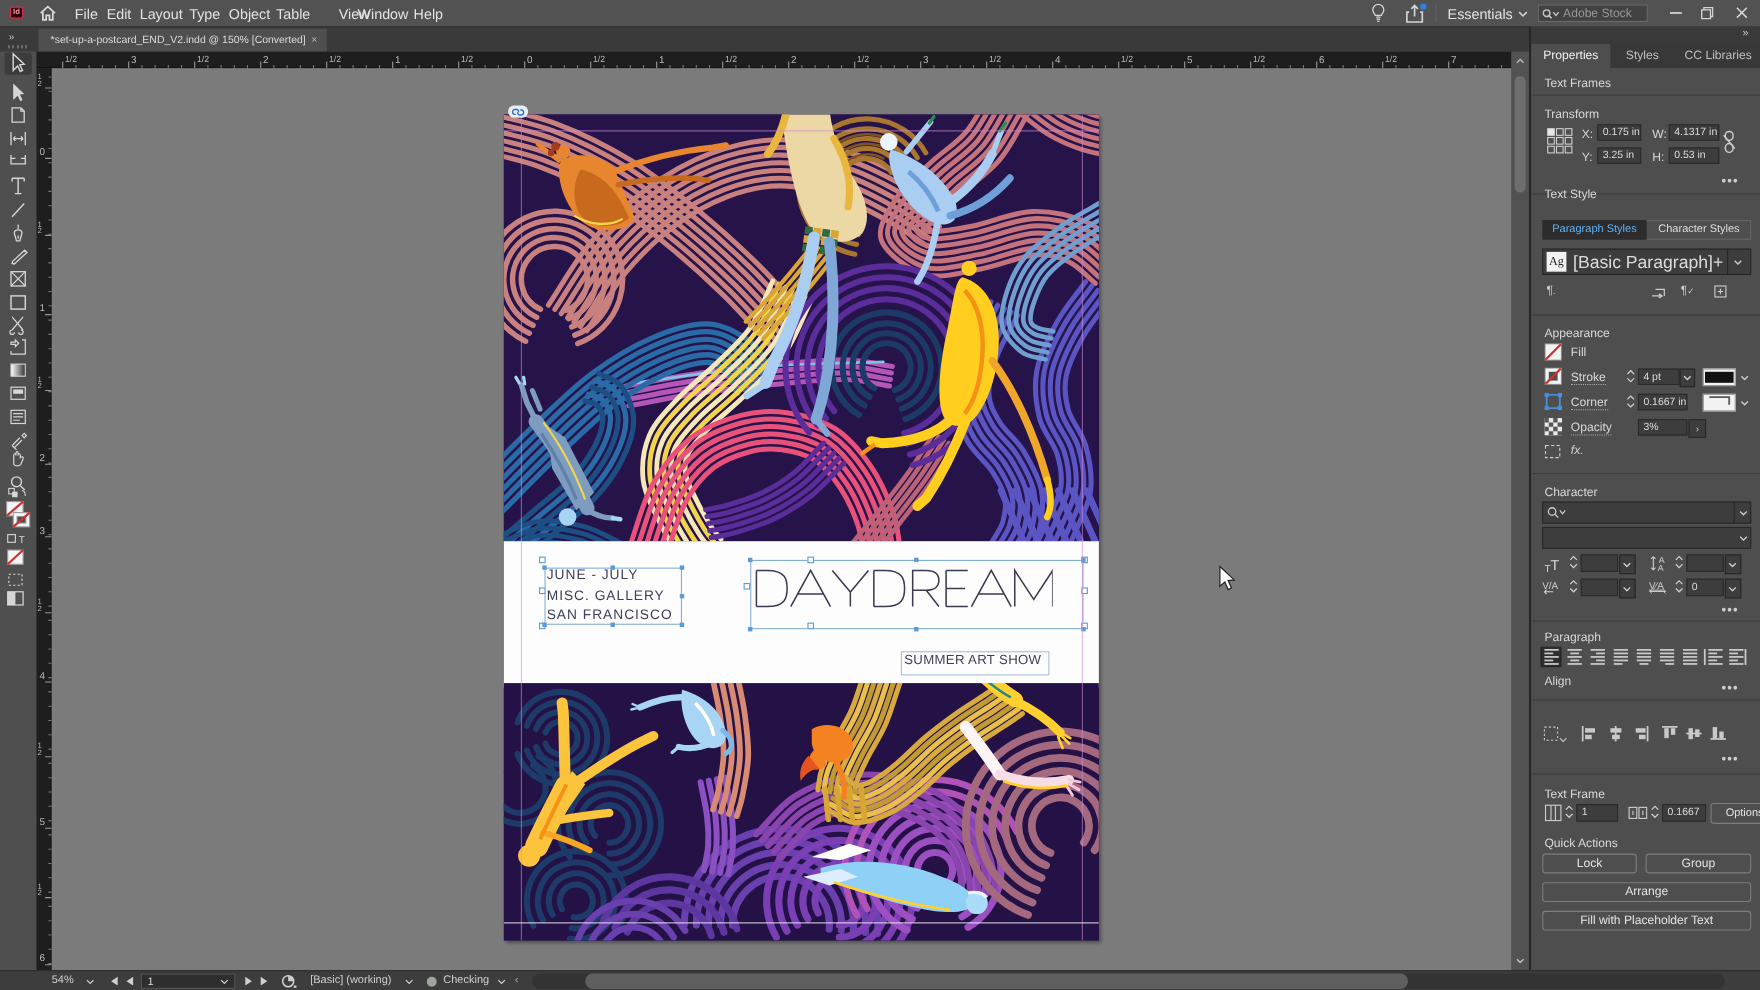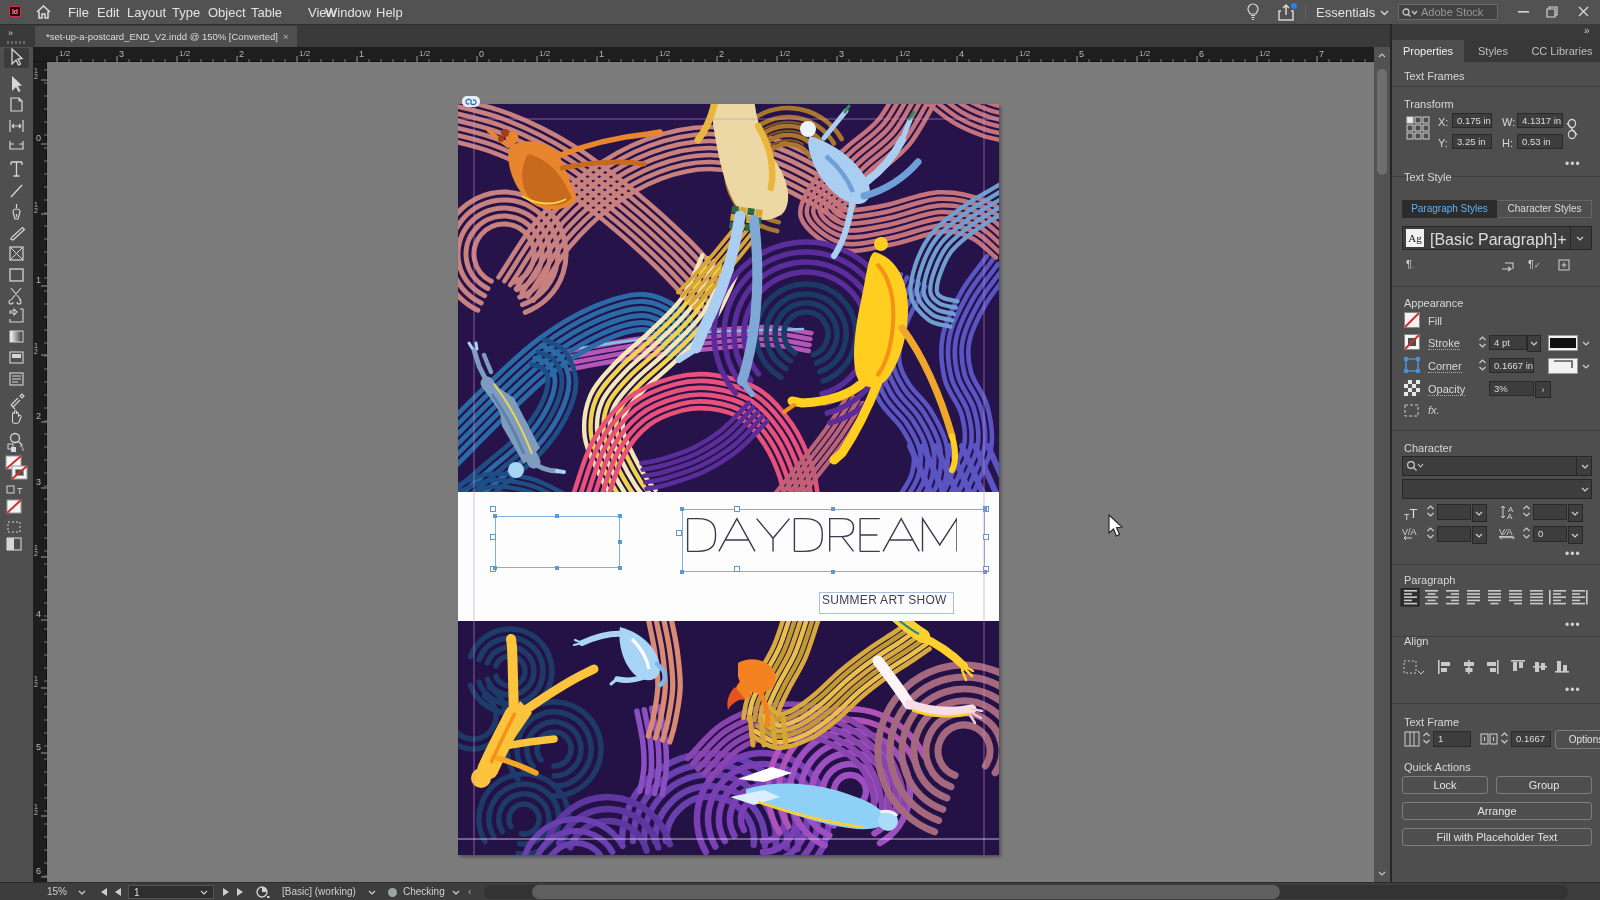--- a/index.html
+++ b/index.html
@@ -564,20 +564,21 @@
             <path d="M419,160 C431,172 437,194 435,220 C433,246 427,262 419,272" stroke="#f59114" stroke-width="4" fill="none"></path>
             <circle cx="423" cy="140" r="7" fill="#ffce1f"></circle>
             <path d="M408,276 C392,292 368,298 344,299 L334,297" stroke="#ffce1f" stroke-width="9" fill="none" stroke-linecap="round"></path>
             <path d="M336,301 L326,308" stroke="#f59114" stroke-width="4" stroke-linecap="round"></path>
             <path d="M420,278 C409,306 396,331 384,349 L376,356" stroke="#ffce1f" stroke-width="9" fill="none" stroke-linecap="round"></path>
             <path d="M444,224 C464,250 482,290 494,332" stroke="#f0a62a" stroke-width="7" fill="none" stroke-linecap="round"></path>
             <path d="M494,332 C498,346 498,358 494,366" stroke="#ffce1f" stroke-width="6" fill="none" stroke-linecap="round"></path>
           </g>
         </svg>
       <div id="band">
+          <div style="position:absolute;color:#3e3e58;font-size:12.5px;letter-spacing:0.9px;line-height:18.5px;left:39px;top:21px">JUNE - JULY<br>MISC. GALLERY<br>SAN FRANCISCO</div>
           <svg style="position:absolute;left:228px;top:23px" width="271" height="40" viewBox="0 0 330 44">
             <path d="M2,2 V42 M2,2 H14 C34,2 36,12 36,22 C36,32 34,42 14,42 H2" fill="none" stroke="#3a3a50" stroke-width="1.7"></path>
             <path d="M40,42 L62,2 L84,42 M48,28 H76" fill="none" stroke="#3a3a50" stroke-width="1.7"></path>
             <path d="M86,2 L106,26 L126,2 M106,26 V42" fill="none" stroke="#3a3a50" stroke-width="1.7"></path>
             <path d="M132,2 V42 M132,2 H144 C164,2 166,12 166,22 C166,32 164,42 144,42 H132" fill="none" stroke="#3a3a50" stroke-width="1.7"></path>
             <path d="M175,42 V2 H190 C202,2 204,8 204,13 C204,19 200,24 190,24 H175 M190,24 L204,42" fill="none" stroke="#3a3a50" stroke-width="1.7"></path>
             <path d="M212,2 V42 M212,2 H236 M212,22 H233 M212,42 H236" fill="none" stroke="#3a3a50" stroke-width="1.7"></path>
             <path d="M240,42 L262,2 L284,42 M248,28 H276" fill="none" stroke="#3a3a50" stroke-width="1.7"></path>
             <path d="M288,42 V2 L309,34 L330,2 V42" fill="none" stroke="#3a3a50" stroke-width="1.7"></path>
           </svg>
@@ -984,21 +985,21 @@
             <rect x="157" y="2" width="1.6" height="14.5" fill="#c9c9c9"></rect>
             <rect x="180" y="2.0" width="13" height="1.6" fill="#c9c9c9"></rect>
             <rect x="180" y="5.2" width="8" height="1.6" fill="#c9c9c9"></rect>
             <rect x="180" y="8.4" width="13" height="1.6" fill="#c9c9c9"></rect>
             <rect x="180" y="11.600000000000001" width="8" height="1.6" fill="#c9c9c9"></rect>
             <rect x="180" y="14.8" width="13" height="1.6" fill="#c9c9c9"></rect>
             <rect x="194" y="2" width="1.6" height="14.5" fill="#c9c9c9"></rect>
           </svg>
           <div class="dots" style="left:173px;top:566px">•••</div>
           <div class="divider" style="top:584px"></div>
-          <div class="seclab" style="left:12px;top:583px">Align</div>
+          <div class="seclab" style="left:12px;top:562px">Align</div>
           <svg class="abs" style="left:8px;top:605px" width="200" height="22">
             <rect x="4" y="4" width="12" height="12" fill="none" stroke="#c9c9c9" stroke-dasharray="2 2"></rect>
             <path d="M18 14 l3 3 3-3" fill="none" stroke="#c9c9c9"></path>
             <g transform="translate(36,0)">
               <rect x="2" y="3" width="1.6" height="14" fill="#c9c9c9"></rect>
               <rect x="5" y="5" width="9" height="4" fill="#c9c9c9"></rect>
               <rect x="5" y="11" width="6" height="4" fill="#c9c9c9"></rect>
             </g>
             <g transform="translate(60,0)">
               <rect x="8" y="3" width="1.6" height="14" fill="#c9c9c9"></rect>
@@ -1052,21 +1053,21 @@
           <div class="seclab" style="left:12px;top:709px">Quick Actions</div>
           <div class="btn" style="left:10px;top:724px;width:86px;height:18px;line-height:17px">Lock</div>
           <div class="btn" style="left:104px;top:724px;width:96px;height:18px;line-height:17px">Group</div>
           <div class="btn" style="left:10px;top:750px;width:190px;height:18px;line-height:17px">Arrange</div>
           <div class="btn" style="left:10px;top:776px;width:190px;height:18px;line-height:17px">Fill with Placeholder Text</div>
         </div>
       </div>
   </div>
 
   <div class="abs" id="status">
-      <span style="position:absolute;left:47px;top:3px">15%</span>
+      <span style="position:absolute;left:47px;top:3px">54%</span>
       <svg class="abs" style="left:78px;top:7px" width="8" height="5" viewBox="0 0 8 5">
         <path d="M1 1 L4 4 L7 1" fill="none" stroke="#cfcfcf" stroke-width="1.2"></path>
       </svg>
       <svg class="abs" style="left:98px;top:5px" width="10" height="8">
         <path d="M1 0 v8 M9 0 L3 4 L9 8 Z" fill="#cfcfcf" stroke="none"></path>
       </svg>
       <svg class="abs" style="left:114px;top:5px" width="8" height="8">
         <path d="M7 0 L1 4 L7 8 Z" fill="#cfcfcf"></path>
       </svg>
       <div class="abs" style="left:128px;top:2px;width:86px;height:14px;background:#2e2e2e;border:1px solid #555;color:#ddd;font-size:10px;padding-left:5px;line-height:13px">1</div>

